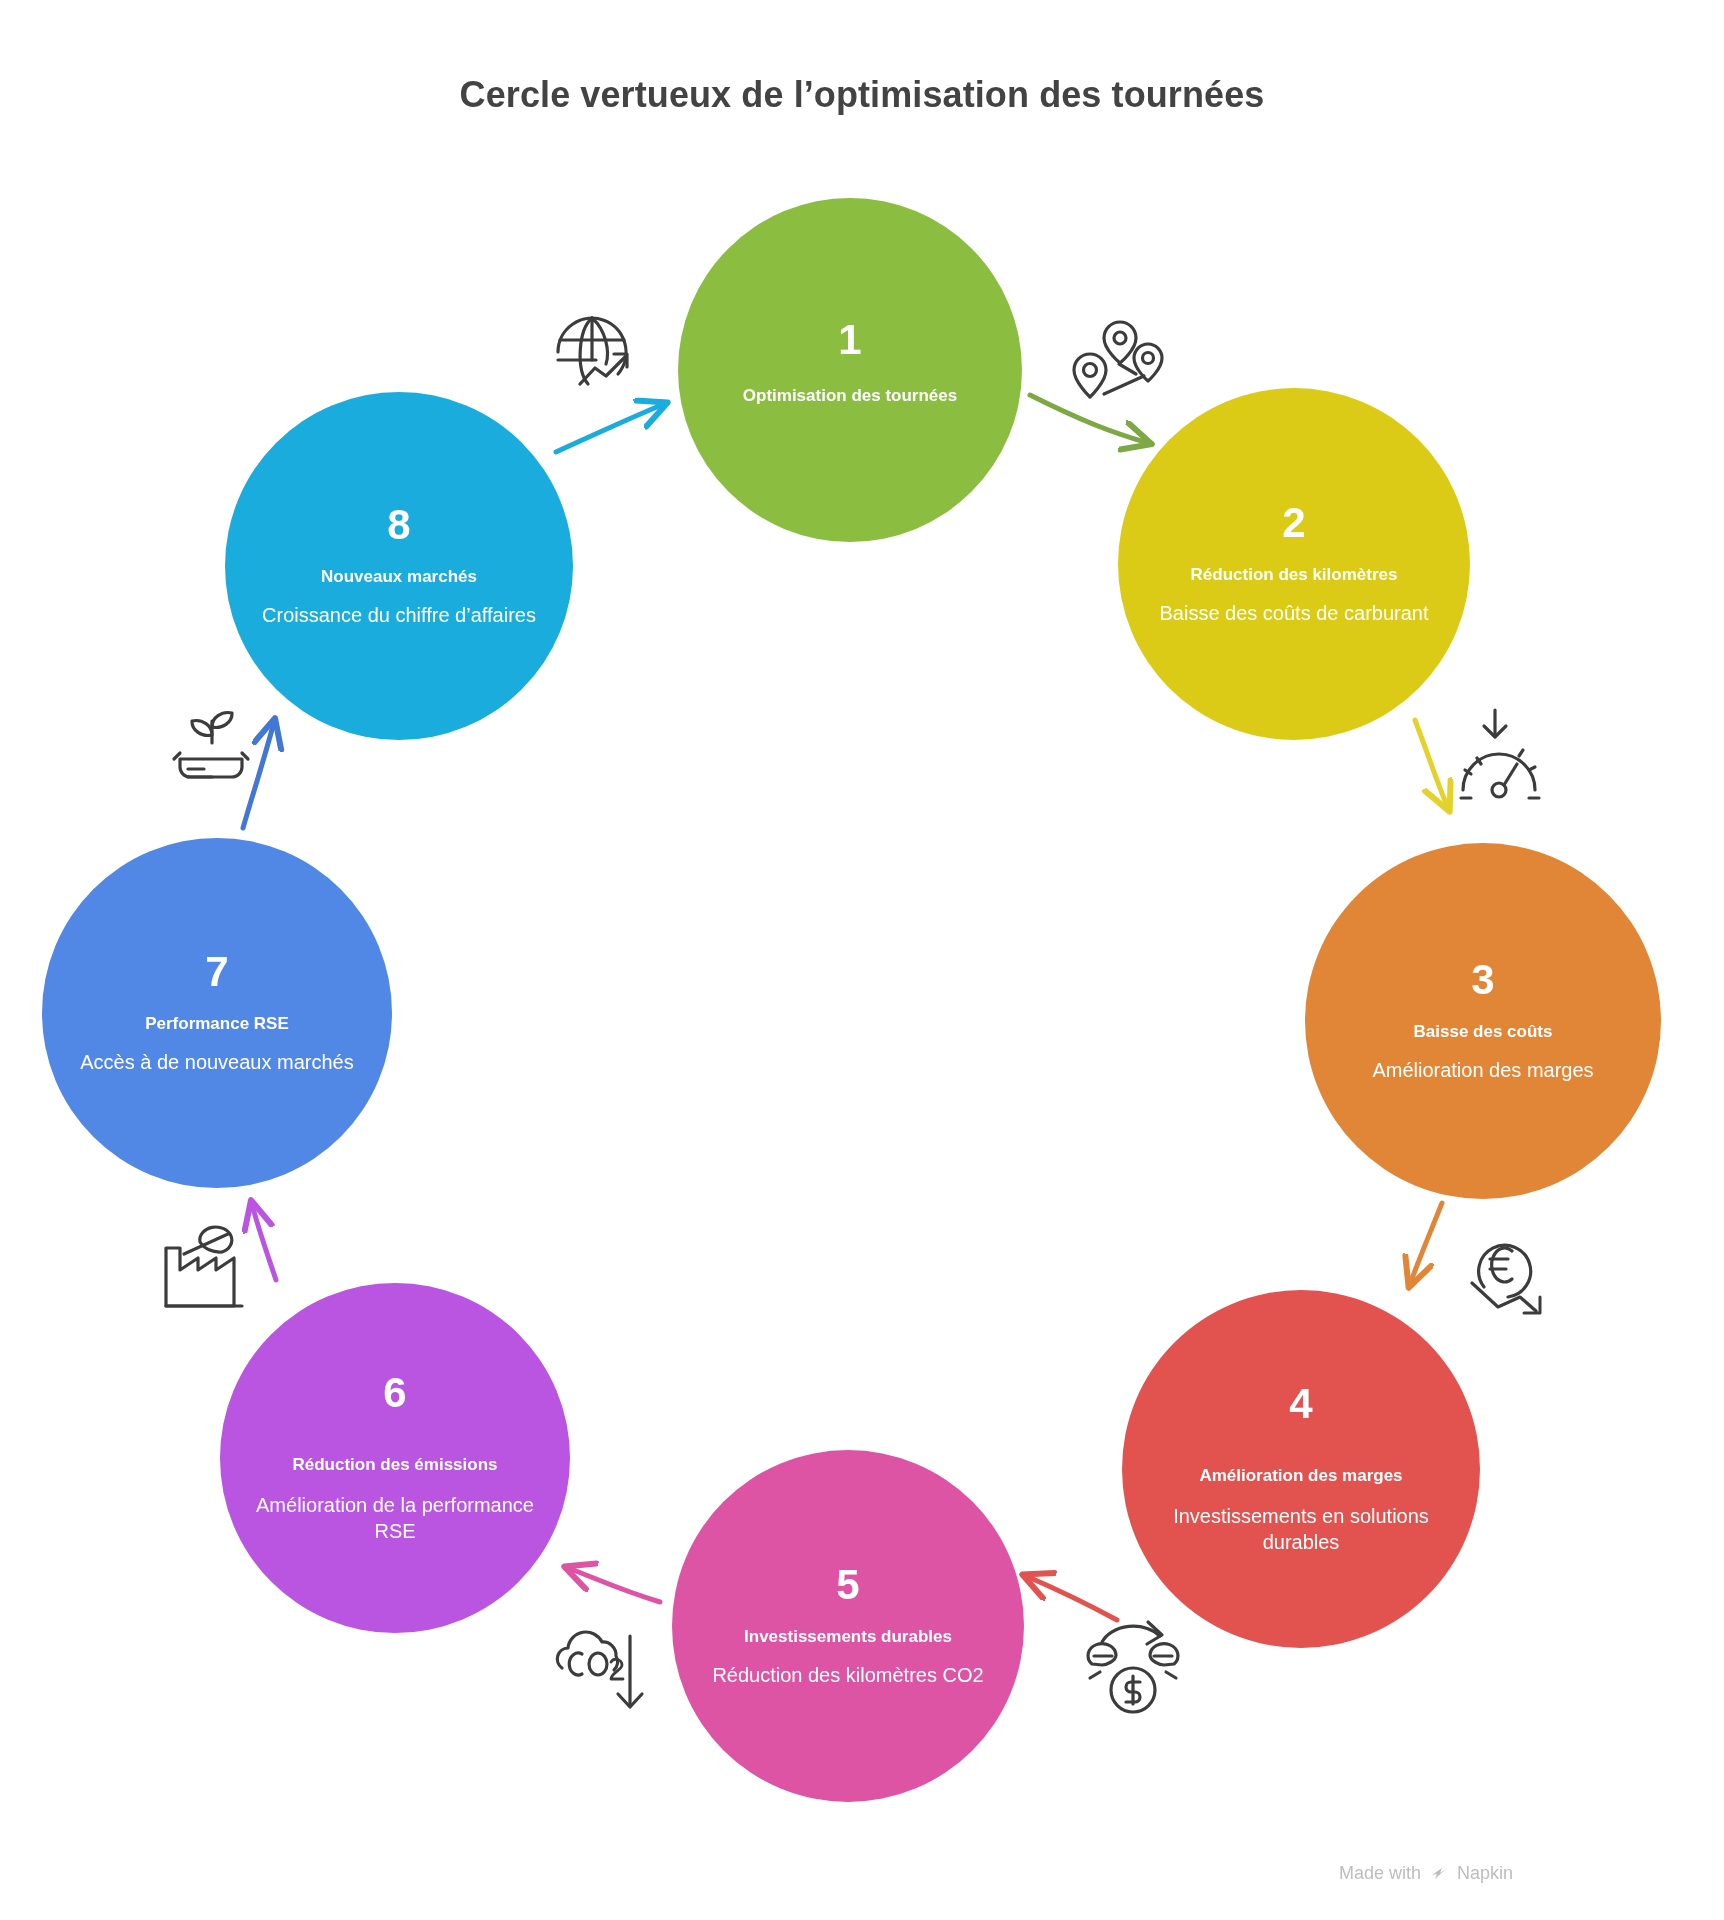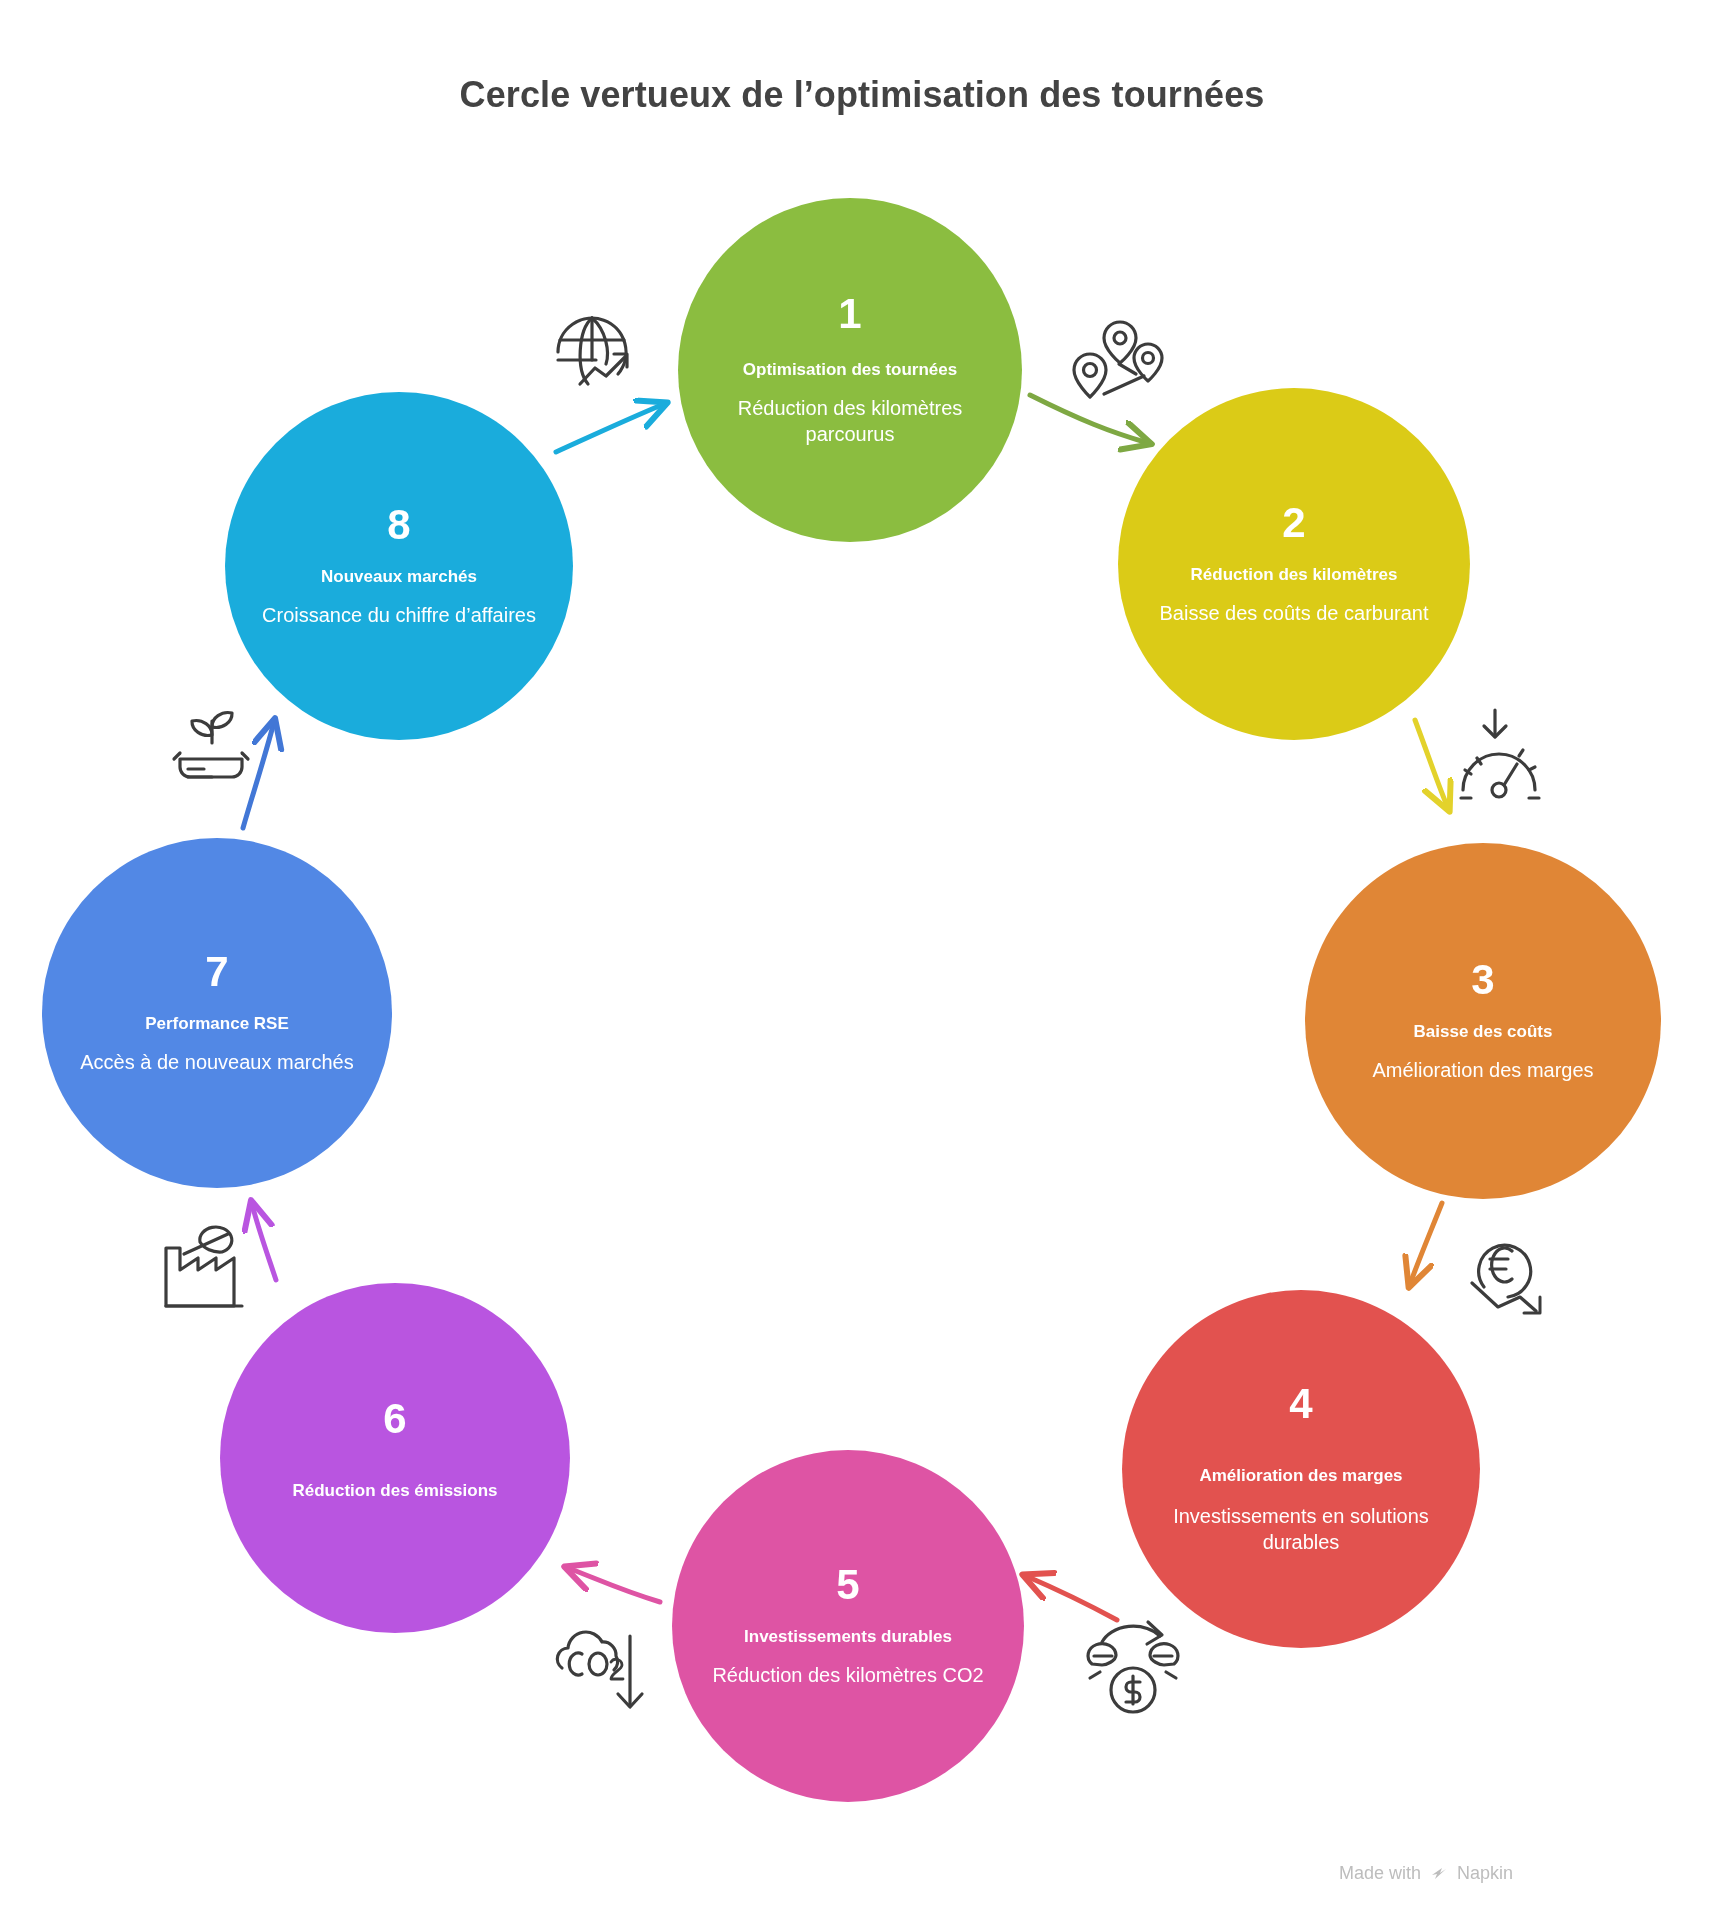--- a/index.html
+++ b/index.html
@@ -158,21 +158,20 @@
     <path d="M276,1280 C266,1250 258,1228 252,1204" fill="none" stroke="#B955E0" stroke-width="5" stroke-linecap="round" marker-end="url(#ah-purple)"></path>
 
     <path d="M243,828 C254,790 264,760 274,722" fill="none" stroke="#4277D6" stroke-width="5" stroke-linecap="round" marker-end="url(#ah-blue)"></path>
 
     <path d="M556,452 C600,432 630,418 664,404" fill="none" stroke="#1AACDC" stroke-width="5" stroke-linecap="round" marker-end="url(#ah-cyan)"></path>
   </svg>
 
   <div class="node" id="node-1" style="background: rgb(139, 189, 64);">
     <div class="num">1</div>
     <div class="ttl">Optimisation des tournées</div>
-    <div class="sub">Réduction des kilomètres parcourus</div>
   </div>
 
   <div class="node" id="node-2" style="background: rgb(219, 203, 23);">
     <div class="num">2</div>
     <div class="ttl">Réduction des kilomètres</div>
     <div class="sub">Baisse des coûts de carburant</div>
   </div>
 
   <div class="node" id="node-3" style="background: rgb(224, 134, 54);">
     <div class="num">3</div>
@@ -188,20 +187,21 @@
 
   <div class="node" id="node-5" style="background: rgb(222, 84, 164);">
     <div class="num">5</div>
     <div class="ttl">Investissements durables</div>
     <div class="sub">Réduction des kilomètres CO2</div>
   </div>
 
   <div class="node" id="node-6" style="background: rgb(185, 85, 224);">
     <div class="num">6</div>
     <div class="ttl">Réduction des émissions</div>
+    <div class="sub">Amélioration de la performance RSE</div>
   </div>
 
   <div class="node" id="node-7" style="background: rgb(82, 136, 229);">
     <div class="num">7</div>
     <div class="ttl">Performance RSE</div>
     <div class="sub">Accès à de nouveaux marchés</div>
   </div>
 
   <div class="node" id="node-8" style="background: rgb(26, 172, 220);">
     <div class="num">8</div>

